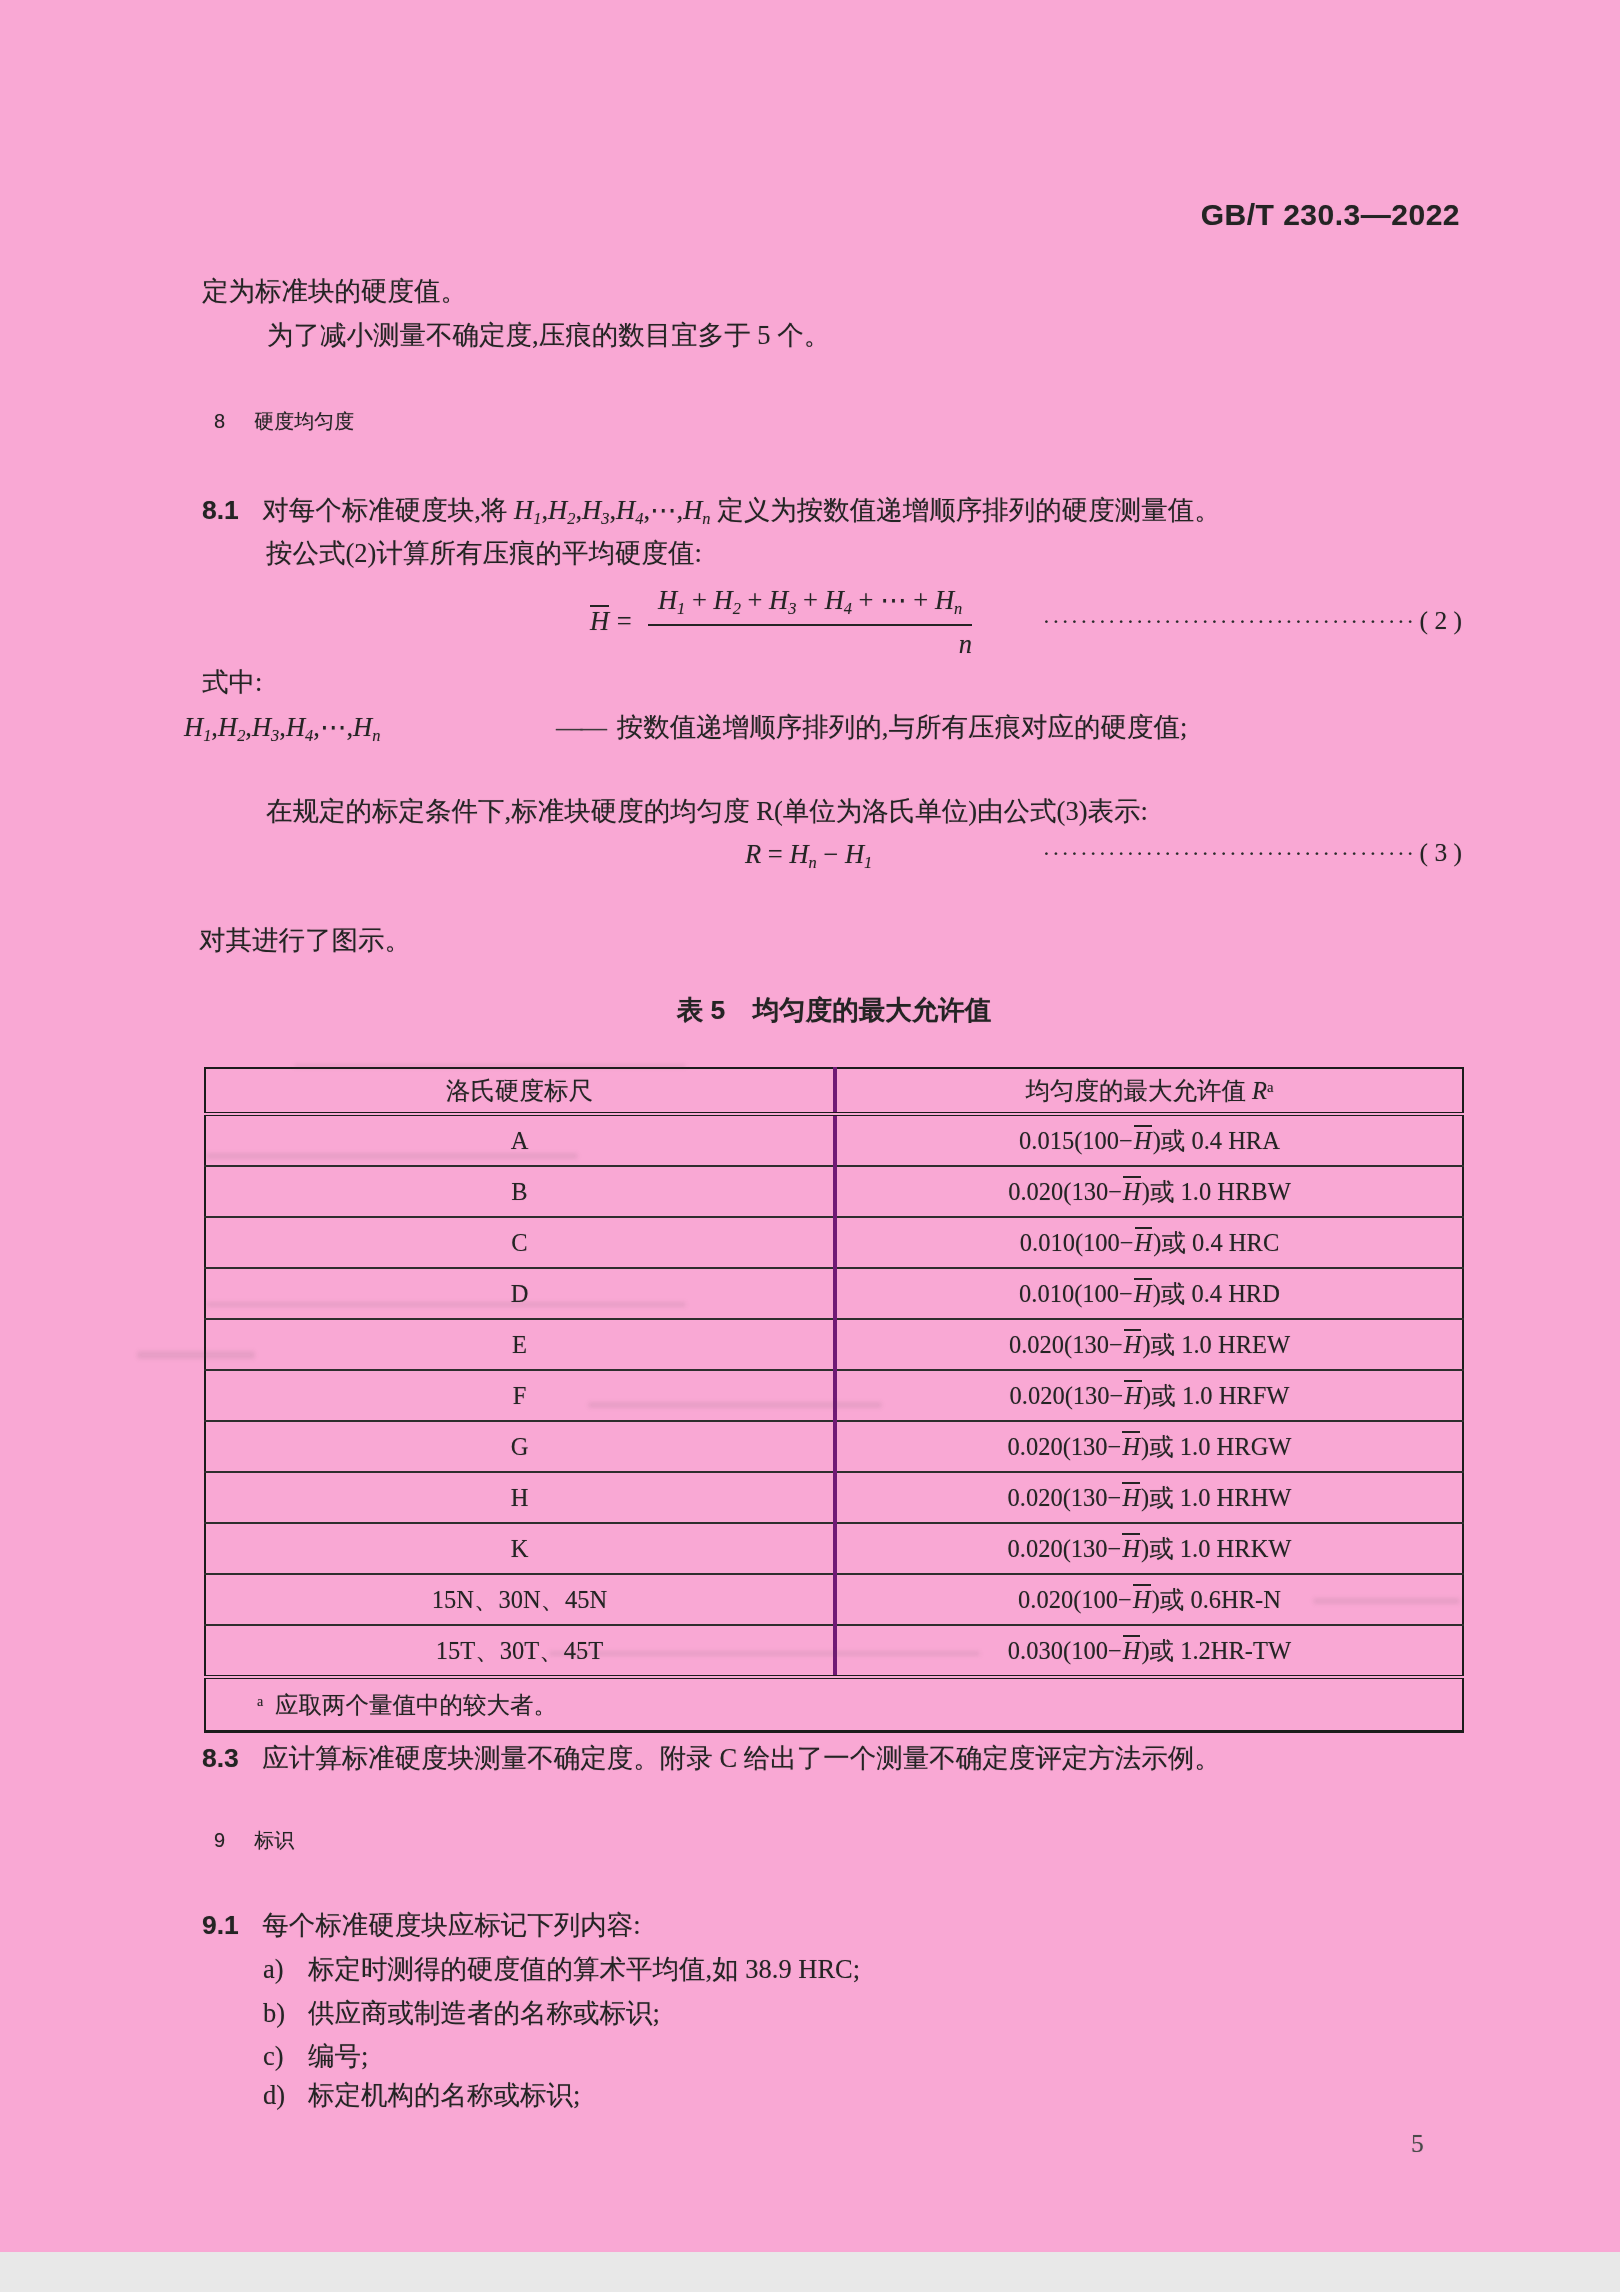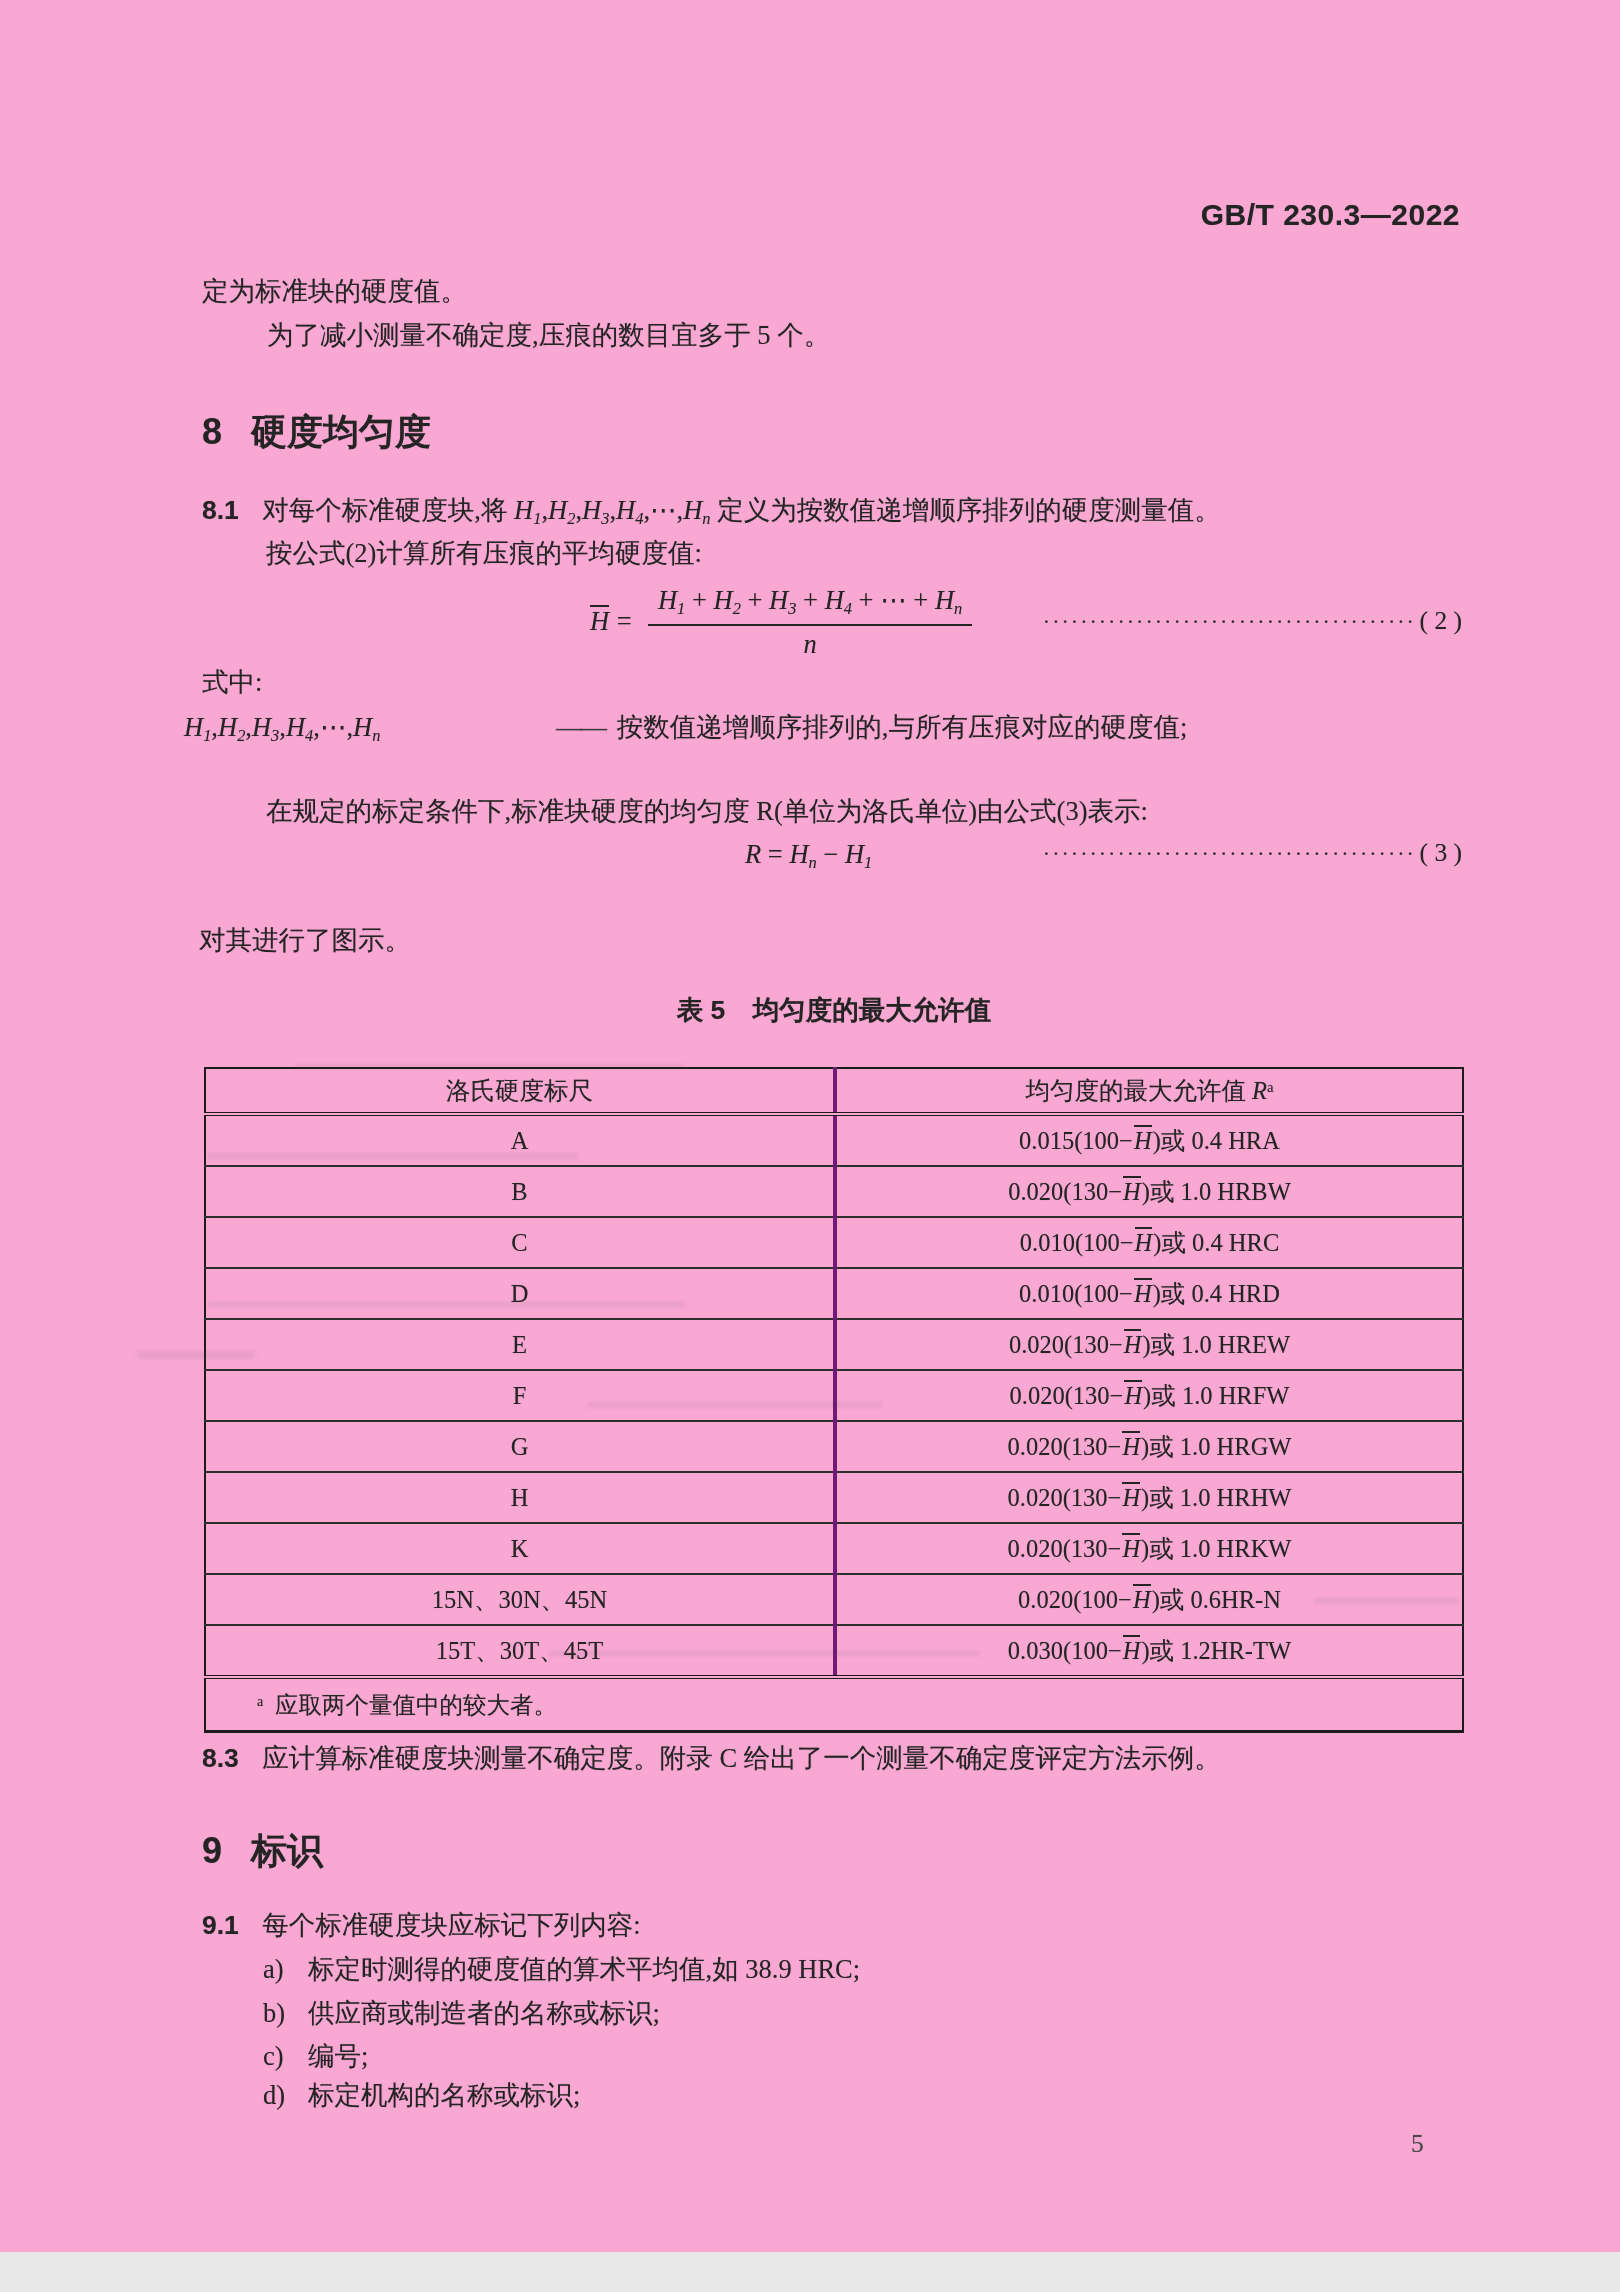--- a/index.html
+++ b/index.html
@@ -5,29 +5,29 @@
   html,body{margin:0;padding:0;background:#e8e8e8;}
   .page{
     position:relative; width:1620px; height:2252px; background:#f9a8d4;
     font-family:"Liberation Serif","DejaVu Serif",serif;
     color:#242424; overflow:hidden;
     text-shadow:0 0 1px rgba(50,50,50,0.35);
   }
   .abs{position:absolute; white-space:nowrap;}
   .body-line{font-size:26.5px; line-height:1.2;}
   .tight{letter-spacing:-0.6px;}
-  .heading{font-family:"Liberation Sans","DejaVu Sans",sans-serif; font-weight:700; font-size:36px;}
+  .heading{font-family:"Liberation Sans","DejaVu Sans",sans-serif; font-weight:400; font-size:20px;margin-left:12px;}
   .heading .hnum{margin-right:29px;}
   .secnum{font-family:"Liberation Sans","DejaVu Sans",sans-serif; font-weight:700; margin-right:23.5px;}
   .std-no{font-family:"Liberation Sans","DejaVu Sans",sans-serif; font-weight:700; font-size:30px; letter-spacing:0.5px;}
   .v{font-family:"Liberation Serif","DejaVu Serif",serif; font-style:italic;}
   sub{font-size:0.62em; vertical-align:-0.3em; font-style:italic; font-family:"Liberation Serif",serif;}
   sup{font-size:0.6em; vertical-align:0.5em;}
   .bar{display:inline-block; border-top:2px solid currentColor; padding-top:1px; line-height:1.05; margin:0 1px;}
-  .frac{display:inline-block; text-align:center; vertical-align:-0.85em; margin-left:9.8px;}
+  .frac{display:inline-block; text-align:right; vertical-align:-0.85em; margin-left:9.8px;}
   .frac .num{display:block; border-bottom:2px solid #242424; padding:0 9.8px 4.9px 9.8px;}
   .frac .den{display:block; padding-top:2.9px;}
   .formula{font-size:26.5px;}
   .leader{font-size:23.5px; letter-spacing:1.5px; color:#2a2a2a; text-shadow:none;}
   .leader-label{font-size:25.5px; margin-left:3.9px;}
   .dash{color:#3a3a3a; letter-spacing:-2px; margin-right:11.8px;}
   .defterm{display:inline-block; min-width:372px;}
   table.t5{
     position:absolute; left:204px; top:1067px; width:1260px;
     border-collapse:collapse; table-layout:fixed;

